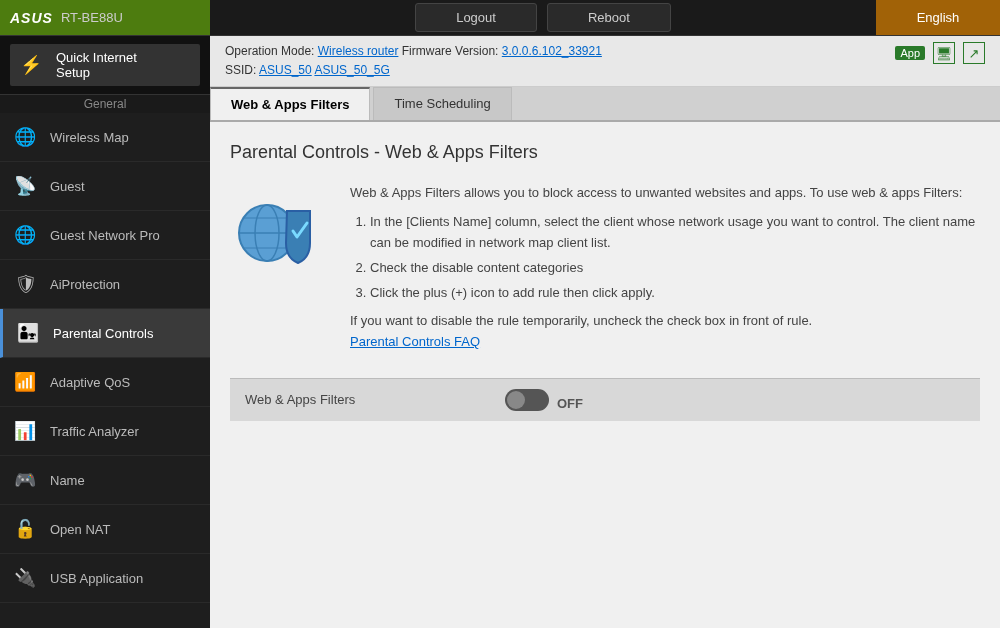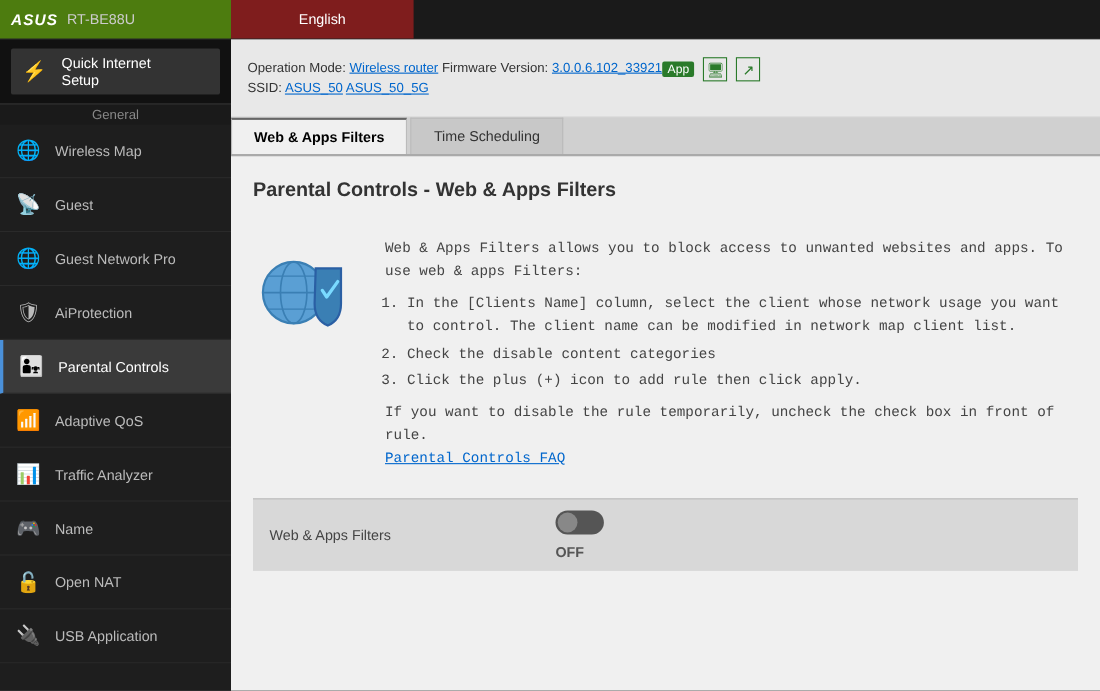--- a/index.html
+++ b/index.html
@@ -43,25 +43,25 @@
       background: #2a2a2a;
       color: #ccc;
       border: 1px solid #444;
       padding: 6px 40px;
       cursor: pointer;
       font-size: 13px;
       border-radius: 3px;
       margin: 0 5px;
     }
     .lang-area {
-      width: 166px;
+      width: 124px;
       display: flex;
       align-items: center;
       justify-content: center;
-      background: #7f1d1d;
+      background: #a16207;
       height: 100%;
       color: #fff;
       font-size: 13px;
       cursor: pointer;
       text-align: right;
     }
 
     
     .main-layout {
       display: flex;
@@ -124,26 +124,26 @@
     .content-area {
       flex: 1;
       background: #f0f0f0;
       display: flex;
       flex-direction: column;
     }
 
     
     .info-bar {
       background: #e8e8e8;
-      padding: 16px 15px;
+      padding: 6px 15px;
       font-size: 12px;
       color: #333;
       border-bottom: 1px solid #ccc;
       display: flex;
-      justify-content: flex-start;
+      justify-content: space-between;
       align-items: flex-start;
     }
     .info-bar-left { line-height: 1.6; }
     .info-link { color: #0066cc; text-decoration: underline; cursor: pointer; }
     .info-bar-right {
       display: flex;
       align-items: center;
       gap: 8px;
       color: #2a7a2a;
       font-size: 12px;
@@ -188,44 +188,43 @@
     }
 
     
     .page-content {
       padding: 20px;
       flex: 1;
       overflow-y: auto;
     }
     .page-title {
       font-size: 18px;
-      font-weight: bold;
+      font-weight: normal;
       color: #333;
-      margin-bottom: 33px;
+      margin-bottom: 20px;
     }
     .description-box {
       display: flex;
       gap: 20px;
       margin-bottom: 25px;
     }
     .feature-icon {
       width: 100px;
       height: 90px;
       flex-shrink: 0;
       display: flex;
       align-items: center;
       justify-content: center;
     }
     .feature-icon svg { width: 90px; height: 90px; }
     .description-text {
       flex: 1;
       color: #444;
       font-size: 13px;
       line-height: 1.6;
-      font-family: Liberation Mono, monospace;
     }
     .description-text ol {
       margin: 8px 0 8px 20px;
     }
     .description-text ol li { margin-bottom: 4px; }
     .faq-link {
       color: #0066cc;
       text-decoration: underline;
       cursor: pointer;
       font-size: 13px;
@@ -240,23 +239,22 @@
       border-top: 1px solid #bbb;
       margin-top: 10px;
     }
     .filter-label {
       font-size: 13px;
       color: #444;
       width: 260px;
     }
     .toggle-switch {
       display: flex;
-      align-items: flex-start;
+      align-items: flex-end;
       gap: 8px;
-      flex-direction: column;
     }
     .toggle-track {
       width: 44px;
       height: 22px;
       background: #555;
       border-radius: 11px;
       position: relative;
       cursor: pointer;
     }
     .toggle-knob {
@@ -274,20 +272,24 @@
       font-weight: bold;
     }
   </style>
 </head>
 <body>
 
 <div class="top-bar">
   <div class="logo-area">
     <span class="logo-text">ASUS</span>
     <span class="logo-model">RT-BE88U</span>
+  </div>
+  <div class="nav-buttons">
+    <button class="nav-btn">Logout</button>
+    <button class="nav-btn">Reboot</button>
   </div>
   <div class="lang-area">English</div>
 </div>
 
 <div class="main-layout">
 
   <div class="sidebar">
     <div class="sidebar-top">
       <div class="quick-setup">
         <div class="sidebar-icon">⚡</div>

